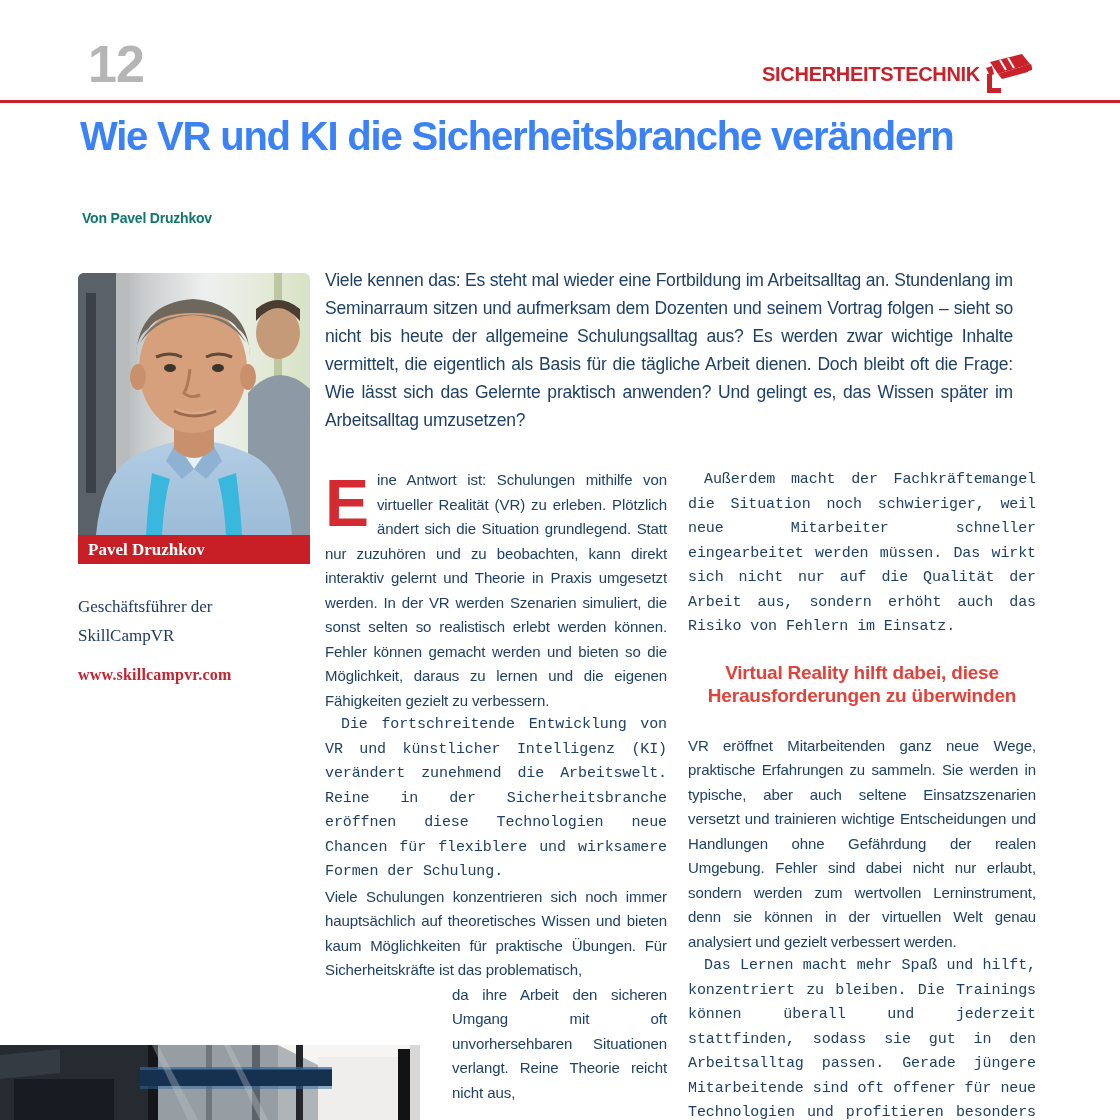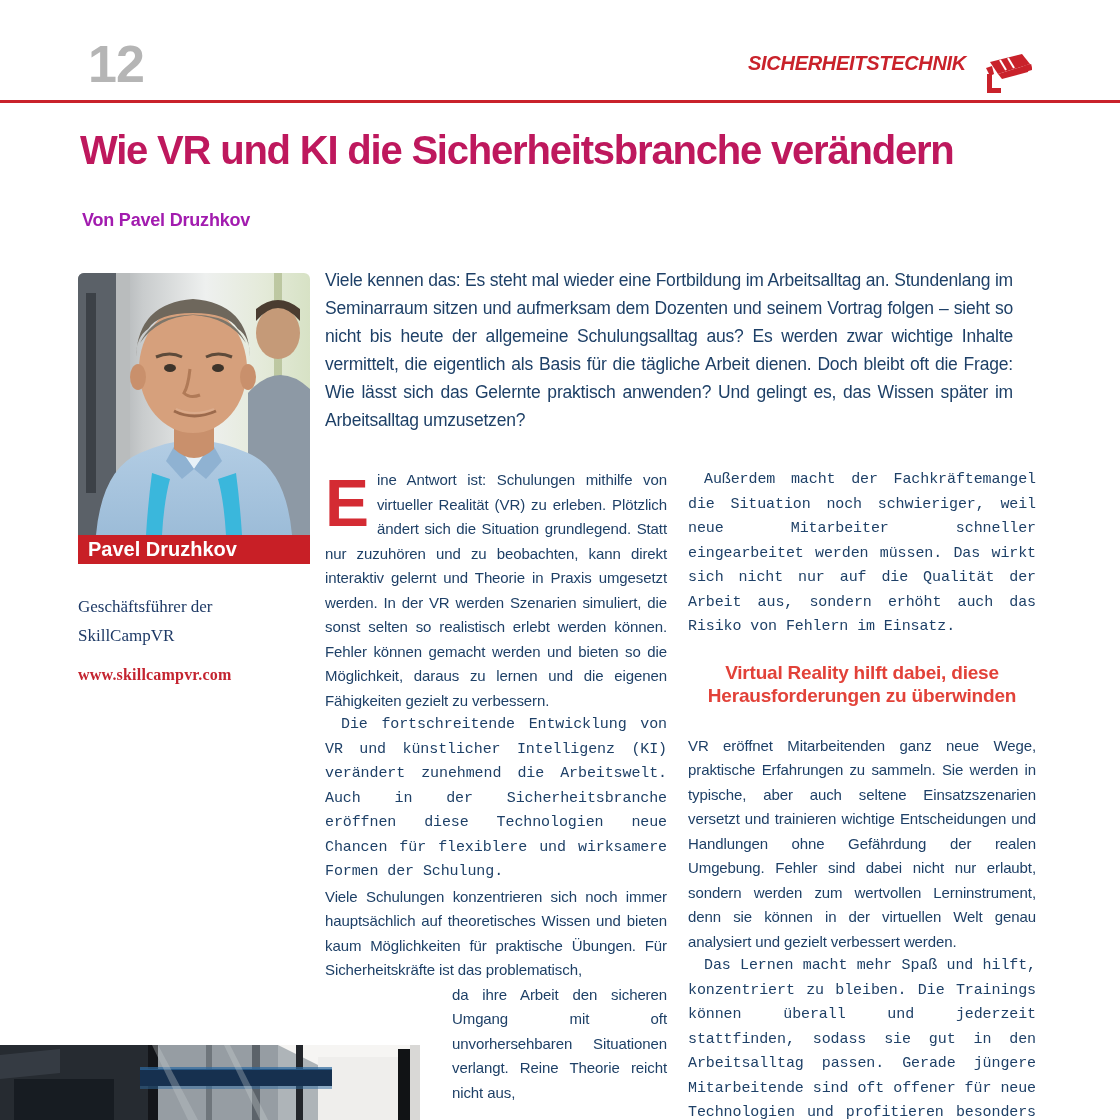--- a/index.html
+++ b/index.html
@@ -10,50 +10,50 @@
     font-family:"Liberation Sans", sans-serif;
   }
 
   
   .page-number {
     position:absolute; left:88px; top:34px;
     font-size:52px; font-weight:bold; color:#b5b5b5; letter-spacing:-1px;
   }
   .section-wrap {
     position:absolute; right:88px; top:52px;
-    display:flex; align-items:flex-start; gap:14px;font-style:italic;
+    display:flex; align-items:center; 
   }
   .section-label {
     font-size:20px; font-weight:bold; color:#c9222b; letter-spacing:-0.3px;
   }
   .camera-icon { width:52px; height:44px; }
   .header-rule {
     position:absolute; left:0; top:100px; width:1120px; height:3px; background:#c9222b;
   }
 
   
   .article-title {
-    position:absolute; left:80px; top:128px; width:980px;
-    font-size:40px; font-weight:bold; color:#be185d; letter-spacing:-1.2px;
+    position:absolute; left:80px; top:114px; width:980px;
+    font-size:40px; font-weight:bold; color:#3b82f6; letter-spacing:-1.2px;
   }
   .byline {
     position:absolute; left:82px; top:210px;
-    font-size:18px; font-weight:bold; color:#a21caf; letter-spacing:-0.2px;
+    font-size:14px; font-weight:bold; color:#0f766e; letter-spacing:-0.2px;
   }
 
   
   .author-box { position:absolute; left:78px; top:273px; width:232px; }
   .author-photo { width:232px; height:262px; display:block; border-radius:6px 6px 0 0; }
   .author-caption-bar {
     width:232px; height:29px; background:#c81f26;
     display:flex; align-items:center; padding-left:10px;
   }
   .author-caption-bar span {
-    font-family:Liberation Sans, sans-serif; font-weight:bold;
-    color:#ffffff; font-size:20px;
+    font-family:Liberation Serif, serif; font-weight:bold;
+    color:#ffffff; font-size:17px;
   }
   .author-role {
     margin-top:28px; font-family:"Liberation Serif", serif;
     font-size:17px; line-height:29px; color:#1e3a66;
   }
   .author-website {
     margin-top:16px; display:inline-block;
     font-family:"Liberation Serif", serif; font-weight:bold;
     font-size:16px; color:#c42430; text-decoration:none; letter-spacing:0.2px;
   }
@@ -169,21 +169,21 @@
       <span>Geschäftsführer der</span><br>
       <span>SkillCampVR</span>
     </div>
     <a class="author-website" href="#">www.skillcampvr.com</a>
   </div>
 
   <div class="intro">Viele kennen das: Es steht mal wieder eine Fortbildung im Arbeitsalltag an. Stundenlang im Seminarraum sitzen und aufmerksam dem Dozenten und seinem Vortrag folgen – sieht so nicht bis heute der allgemeine Schulungsalltag aus? Es werden zwar wichtige Inhalte vermittelt, die eigentlich als Basis für die tägliche Arbeit dienen. Doch bleibt oft die Frage: Wie lässt sich das Gelernte praktisch anwenden? Und gelingt es, das Wissen später im Arbeitsalltag umzusetzen?</div>
 
   <div class="col col-1">
     <p><span class="dropcap">E</span><span>ine Antwort ist: Schulungen mithilfe von virtueller Realität (VR) zu erleben. Plötzlich ändert sich die Situation grundlegend. Statt nur zuzuhören und zu beobachten, kann direkt interaktiv gelernt und Theorie in Praxis umgesetzt werden. In der VR werden Szenarien simuliert, die sonst selten so realistisch erlebt werden können. Fehler können gemacht werden und bieten so die Möglichkeit, daraus zu lernen und die eigenen Fähigkeiten gezielt zu verbessern.</span></p>
-    <p class="indent">Die fortschreitende Entwicklung von VR und künstlicher Intelligenz (KI) verändert zunehmend die Arbeitswelt. Auch in der Sicherheitsbranche eröffnen diese Technologien neue Chancen für flexiblere und wirksamere Formen der Schulung.</p>
+    <p class="indent">Die fortschreitende Entwicklung von VR und künstlicher Intelligenz (KI) verändert zunehmend die Arbeitswelt. Reine in der Sicherheitsbranche eröffnen diese Technologien neue Chancen für flexiblere und wirksamere Formen der Schulung.</p>
     <p>Viele Schulungen konzentrieren sich noch immer hauptsächlich auf theoretisches Wissen und bieten kaum Möglichkeiten für praktische Übungen. Für Sicherheitskräfte ist das problematisch,</p>
     <p class="wrapped-seg">da ihre Arbeit den sicheren Umgang mit oft unvorhersehbaren Situationen verlangt. Reine Theorie reicht nicht aus,</p>
   </div>
 
   <div class="col col-2">
     <p class="indent">Außerdem macht der Fachkräftemangel die Situation noch schwieriger, weil neue Mitarbeiter schneller eingearbeitet werden müssen. Das wirkt sich nicht nur auf die Qualität der Arbeit aus, sondern erhöht auch das Risiko von Fehlern im Einsatz.</p>
     <h2 class="subhead">Virtual Reality hilft dabei, diese Herausforderungen zu überwinden</h2>
     <p>VR eröffnet Mitarbeitenden ganz neue Wege, praktische Erfahrungen zu sammeln. Sie werden in typische, aber auch seltene Einsatzszenarien versetzt und trainieren wichtige Entscheidungen und Handlungen ohne Gefährdung der realen Umgebung. Fehler sind dabei nicht nur erlaubt, sondern werden zum wertvollen Lerninstrument, denn sie können in der virtuellen Welt genau analysiert und gezielt verbessert werden.</p>
     <p class="indent">Das Lernen macht mehr Spaß und hilft, konzentriert zu bleiben. Die Trainings können überall und jederzeit stattfinden, sodass sie gut in den Arbeitsalltag passen. Gerade jüngere Mitarbeitende sind oft offener für neue Technologien und profitieren besonders von der interaktiven und immersiven Gestaltung der Trainings.</p>
   </div>

